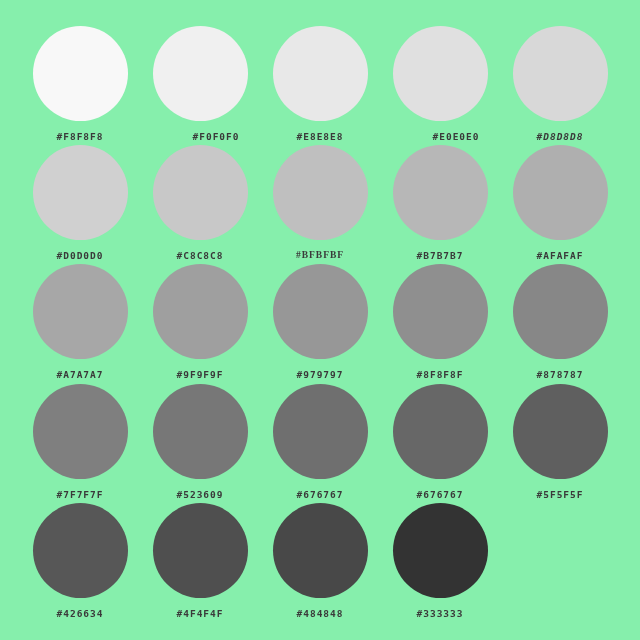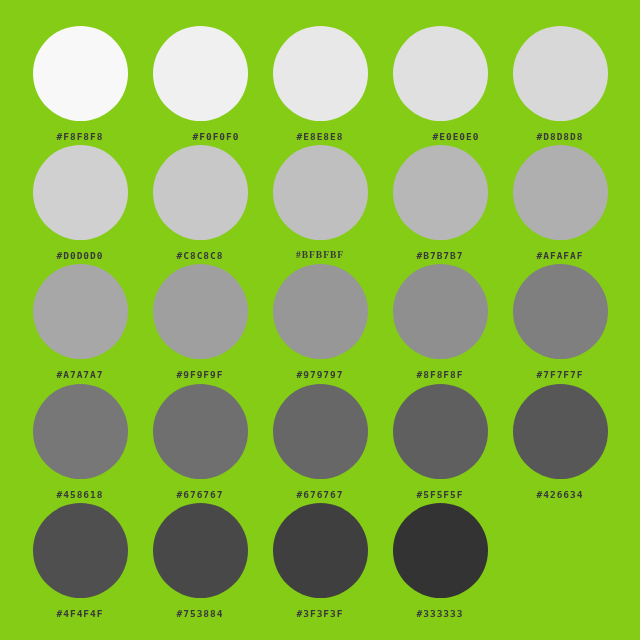--- a/index.html
+++ b/index.html
@@ -44,40 +44,40 @@
     letter-spacing: 1.0px;
     color: #3a3a3a;
     white-space: nowrap;
     text-align: center;
     line-height: 1;
   }
 </style>
 </head>
 <body>
 
-<div id="palette-grid" style="background: #84cc16;">
+<div id="palette-grid" style="background: #86efac;">
     <div class="swatch-cell">
       <div class="swatch-circle" style="background-color: rgb(248, 248, 248); width: 95px; height: 95px;"></div>
       <div class="swatch-label" style="color: rgb(58, 58, 58);">#F8F8F8</div>
     </div>
     <div class="swatch-cell">
       <div class="swatch-circle" style="background-color: rgb(240, 240, 240); width: 95px; height: 95px;"></div>
       <div class="swatch-label" style="color: rgb(58, 58, 58); margin-left: 32px;">#F0F0F0</div>
     </div>
     <div class="swatch-cell">
       <div class="swatch-circle" style="background-color: rgb(232, 232, 232); width: 95px; height: 95px;"></div>
       <div class="swatch-label" style="color: rgb(58, 58, 58);">#E8E8E8</div>
     </div>
     <div class="swatch-cell">
       <div class="swatch-circle" style="background-color: rgb(224, 224, 224); width: 95px; height: 95px;"></div>
       <div class="swatch-label" style="color: rgb(58, 58, 58); margin-left: 32px;">#E0E0E0</div>
     </div>
     <div class="swatch-cell">
       <div class="swatch-circle" style="background-color: rgb(216, 216, 216); width: 95px; height: 95px;"></div>
-      <div class="swatch-label" style="color: rgb(58, 58, 58);">#D8D8D8</div>
+      <div class="swatch-label" style="color: rgb(58, 58, 58); font-style: italic;">#D8D8D8</div>
     </div>
     <div class="swatch-cell">
       <div class="swatch-circle" style="background-color: rgb(208, 208, 208); width: 95px; height: 95px;"></div>
       <div class="swatch-label" style="color: rgb(58, 58, 58);">#D0D0D0</div>
     </div>
     <div class="swatch-cell">
       <div class="swatch-circle" style="background-color: rgb(200, 200, 200); width: 95px; height: 95px;"></div>
       <div class="swatch-label" style="color: rgb(58, 58, 58);">#C8C8C8</div>
     </div>
     <div class="swatch-cell">
@@ -102,26 +102,30 @@
     </div>
     <div class="swatch-cell">
       <div class="swatch-circle" style="background-color: rgb(151, 151, 151); width: 95px; height: 95px;"></div>
       <div class="swatch-label" style="color: rgb(58, 58, 58);">#979797</div>
     </div>
     <div class="swatch-cell">
       <div class="swatch-circle" style="background-color: rgb(143, 143, 143); width: 95px; height: 95px;"></div>
       <div class="swatch-label" style="color: rgb(58, 58, 58);">#8F8F8F</div>
     </div>
     <div class="swatch-cell">
+      <div class="swatch-circle" style="background-color: rgb(135, 135, 135); width: 95px; height: 95px;"></div>
+      <div class="swatch-label" style="color: rgb(58, 58, 58);">#878787</div>
+    </div>
+    <div class="swatch-cell">
       <div class="swatch-circle" style="background-color: rgb(127, 127, 127); width: 95px; height: 95px;"></div>
       <div class="swatch-label" style="color: rgb(58, 58, 58);">#7F7F7F</div>
     </div>
     <div class="swatch-cell">
       <div class="swatch-circle" style="background-color: rgb(119, 119, 119); width: 95px; height: 95px;"></div>
-      <div class="swatch-label" style="color: rgb(58, 58, 58);">#458618</div>
+      <div class="swatch-label" style="color: rgb(58, 58, 58);">#523609</div>
     </div>
     <div class="swatch-cell">
       <div class="swatch-circle" style="background-color: rgb(111, 111, 111); width: 95px; height: 95px;"></div>
       <div class="swatch-label" style="color: rgb(58, 58, 58);">#676767</div>
     </div>
     <div class="swatch-cell">
       <div class="swatch-circle" style="background-color: rgb(103, 103, 103); width: 95px; height: 95px;"></div>
       <div class="swatch-label" style="color: rgb(58, 58, 58);">#676767</div>
     </div>
     <div class="swatch-cell">
@@ -131,23 +135,19 @@
     <div class="swatch-cell">
       <div class="swatch-circle" style="background-color: rgb(87, 87, 87); width: 95px; height: 95px;"></div>
       <div class="swatch-label" style="color: rgb(58, 58, 58);">#426634</div>
     </div>
     <div class="swatch-cell">
       <div class="swatch-circle" style="background-color: rgb(79, 79, 79); width: 95px; height: 95px;"></div>
       <div class="swatch-label" style="color: rgb(58, 58, 58);">#4F4F4F</div>
     </div>
     <div class="swatch-cell">
       <div class="swatch-circle" style="background-color: rgb(72, 72, 72); width: 95px; height: 95px;"></div>
-      <div class="swatch-label" style="color: rgb(58, 58, 58);">#753884</div>
-    </div>
-    <div class="swatch-cell">
-      <div class="swatch-circle" style="background-color: rgb(63, 63, 63); width: 95px; height: 95px;"></div>
-      <div class="swatch-label" style="color: rgb(58, 58, 58);">#3F3F3F</div>
+      <div class="swatch-label" style="color: rgb(58, 58, 58);">#484848</div>
     </div>
     <div class="swatch-cell">
       <div class="swatch-circle" style="background-color: rgb(51, 51, 51); width: 95px; height: 95px;"></div>
       <div class="swatch-label" style="color: rgb(58, 58, 58);">#333333</div>
     </div>
   </div>
 
 </body></html>

